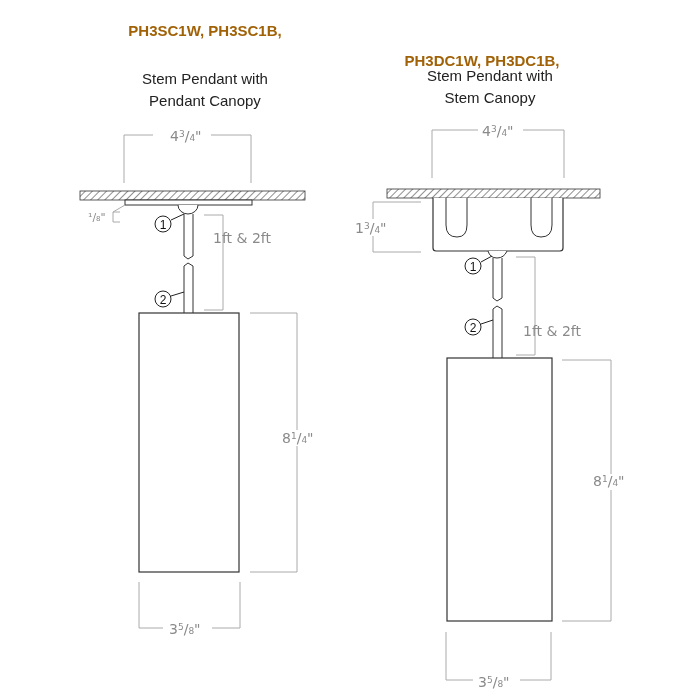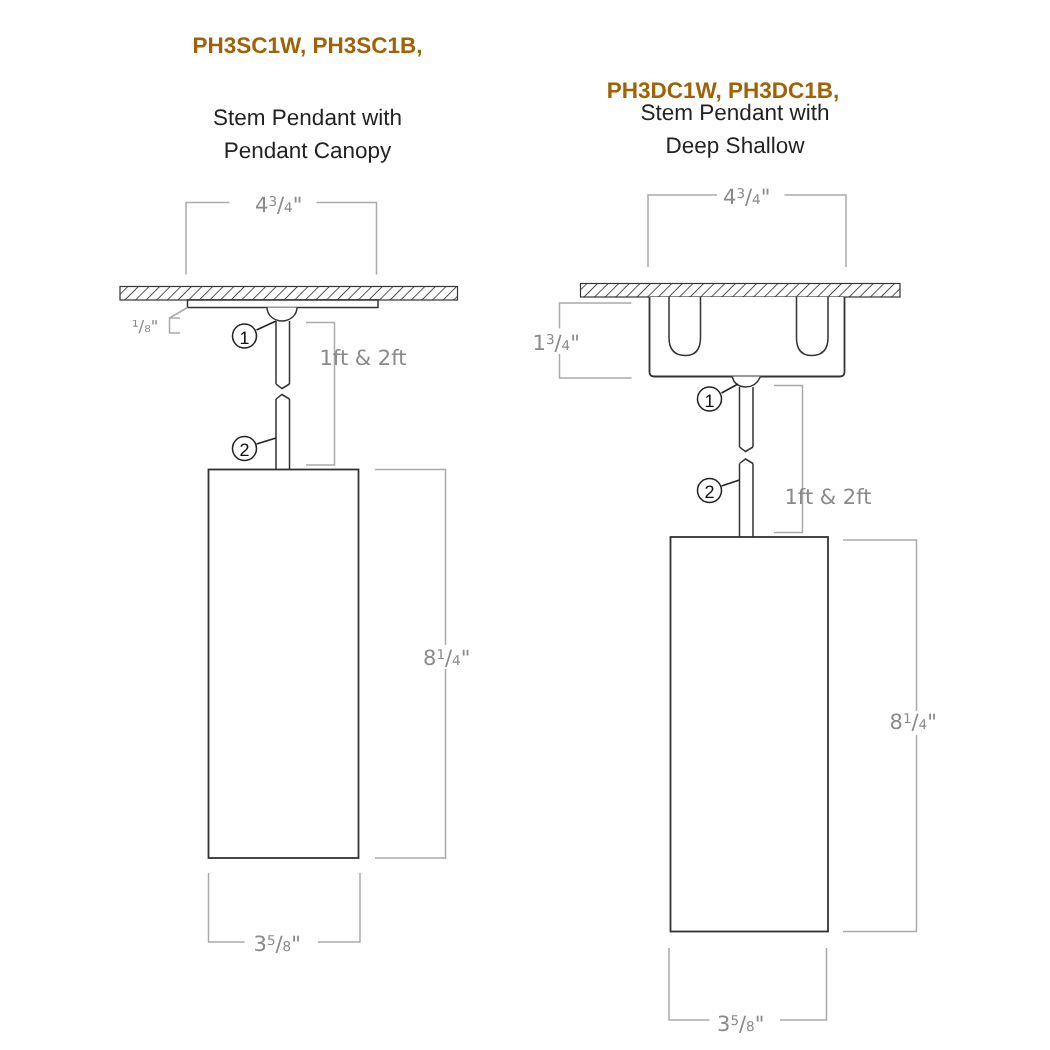--- a/index.html
+++ b/index.html
@@ -18,21 +18,21 @@
 <div class="sub" style="left:90px;top:68px;width:230px;">
   <div>Stem Pendant with</div>
   <div>Pendant Canopy</div>
 </div>
 
 <div class="title" style="left:372px;top:14px;width:220px;margin-top:36px;">
   <div>PH3DC1W, PH3DC1B,</div>
 </div>
 <div class="sub" style="left:380px;top:65px;width:220px;">
   <div>Stem Pendant with</div>
-  <div>Deep Shallow</div>
+  <div>Stem Canopy</div>
 </div>
 
 <svg width="700" height="700" viewBox="0 0 700 700">
   <defs>
     <pattern id="hatch" width="5" height="5" patternUnits="userSpaceOnUse" patternTransform="rotate(45)">
       <line x1="0" y1="0" x2="0" y2="5" stroke="#444" stroke-width="1.2"></line>
     </pattern>
   </defs>
 
   <g>

